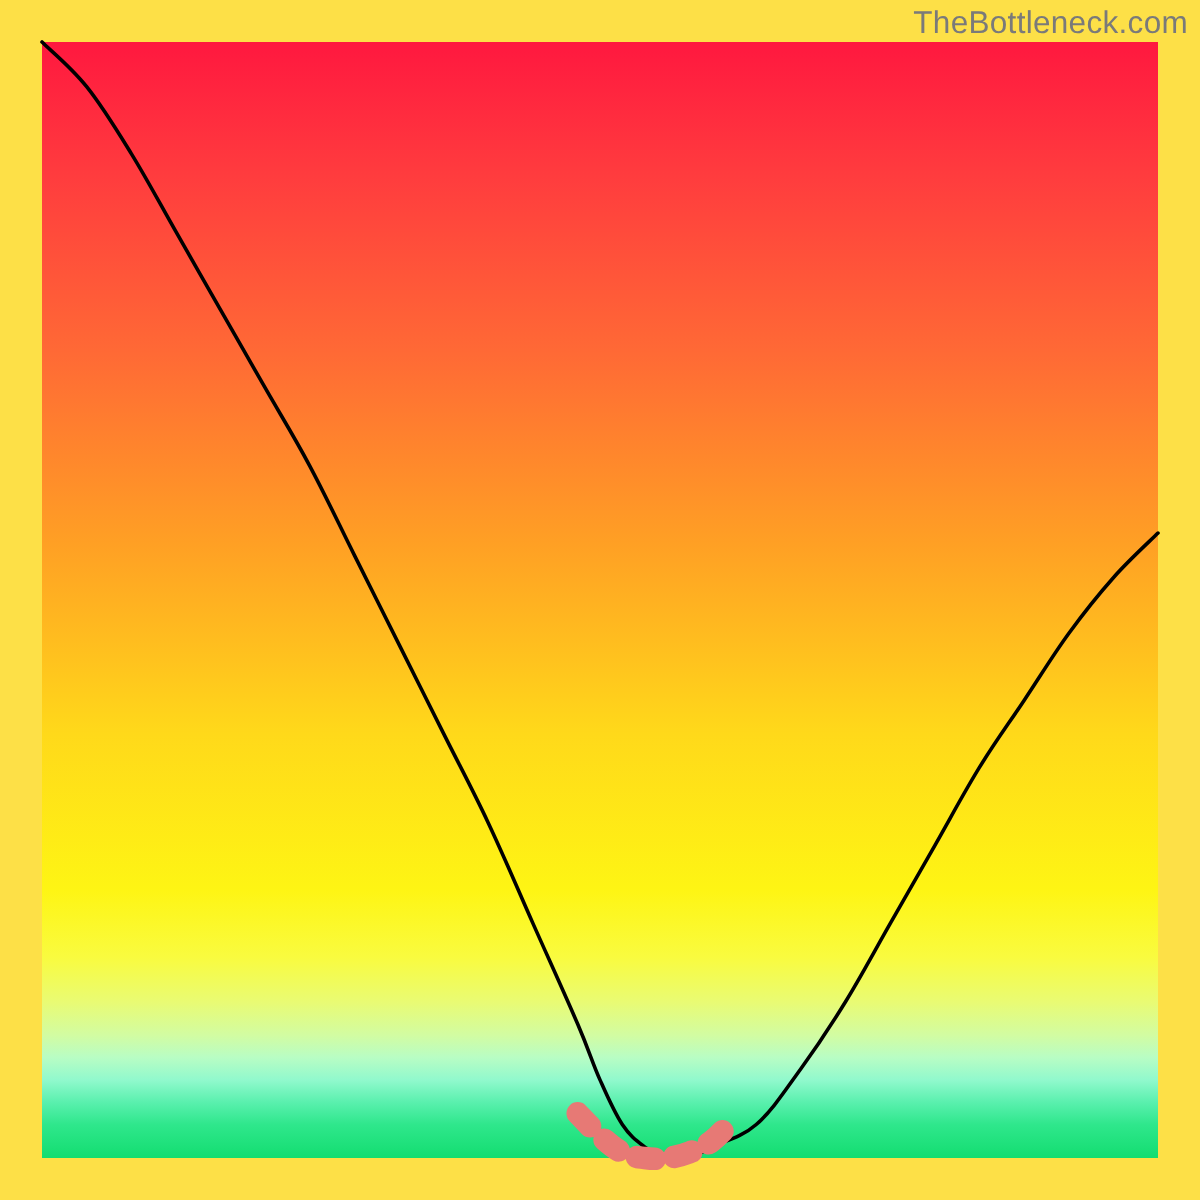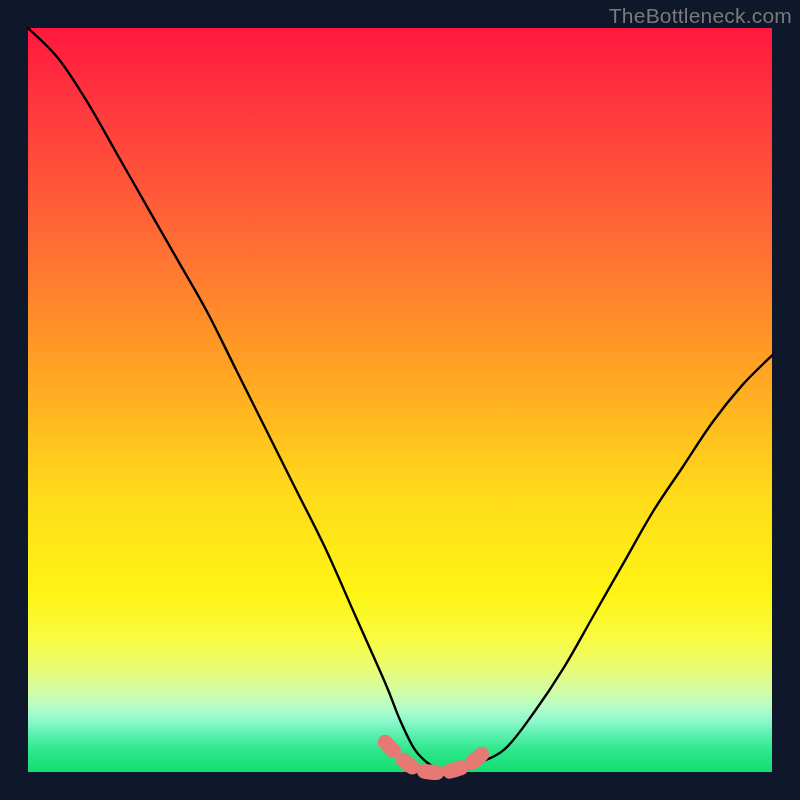--- a/index.html
+++ b/index.html
@@ -8,21 +8,21 @@
     width: 800px;
     height: 800px;
     overflow: hidden;
     background: #000000;
     font-family: Arial, Helvetica, sans-serif;
   }
   .frame {
     position: relative;
     width: 800px;
     height: 800px;
-    background: #0f172a;
+    background: #fde047;
   }
   .plot-area {
     position: absolute;
     left: 28px;
     top: 28px;
     width: 744px;
     height: 744px;
     
     background: linear-gradient(
       to bottom,

